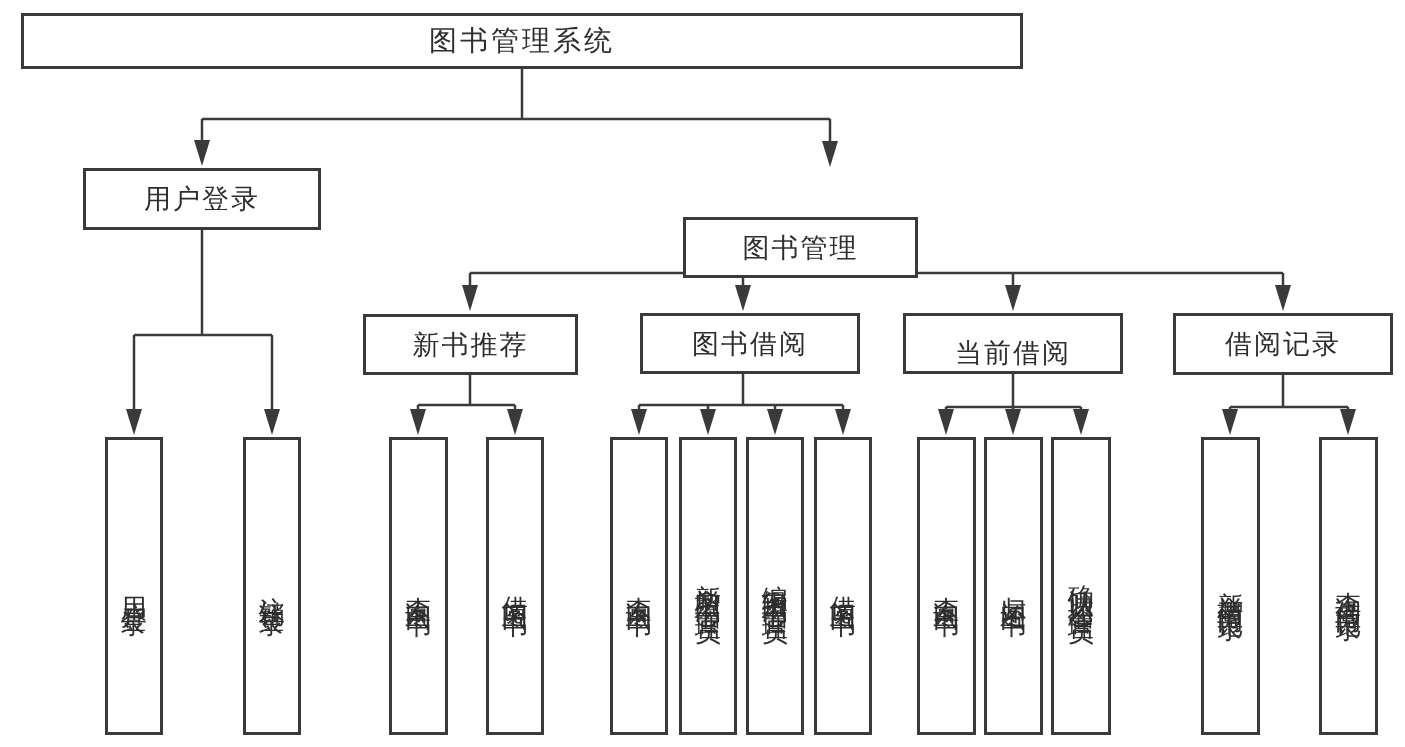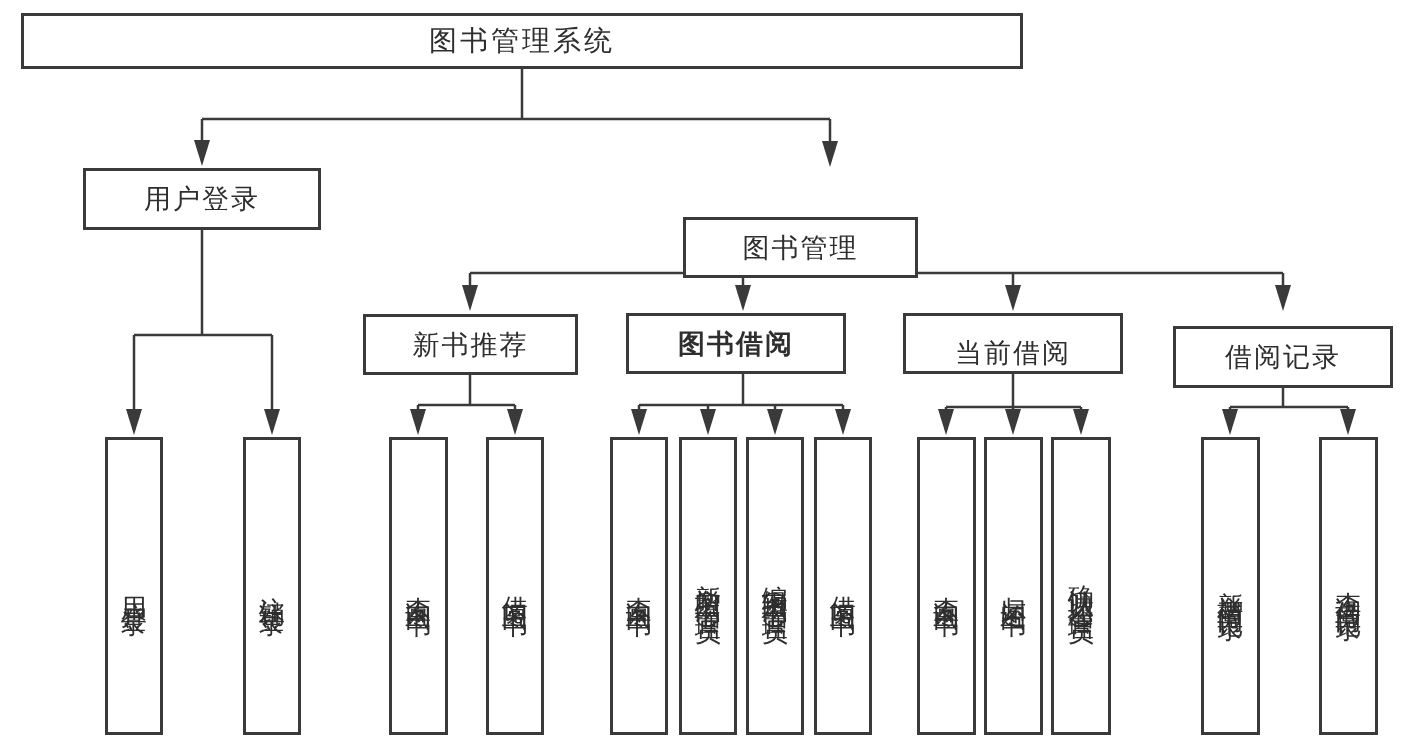--- a/index.html
+++ b/index.html
@@ -116,27 +116,27 @@
   <div class="node h" style="left:83px;top:168px;width:238px;height:62px;">
     <span>用户登录</span>
   </div>
   <div class="node h" style="left:683px;top:169px;width:235px;height:61px;margin-top:48px;">
     <span>图书管理</span>
   </div>
 
   <div class="node h" style="left:363px;top:314px;width:215px;height:61px;justify-content:center;">
     <span>新书推荐</span>
   </div>
-  <div class="node h" style="left:626px;top:313px;width:220px;height:61px;font-weight:bold;">
+  <div class="node h" style="left:640px;top:313px;width:220px;height:61px;">
     <span>图书借阅</span>
   </div>
   <div class="node h" style="left:903px;top:313px;width:220px;height:61px;align-items:flex-end;">
     <span>当前借阅</span>
   </div>
-  <div class="node h" style="left:1173px;top:313px;width:220px;height:62px;margin-top:13px;">
+  <div class="node h" style="left:1173px;top:313px;width:220px;height:62px;">
     <span>借阅记录</span>
   </div>
 
   <div class="leaf" style="left:105px;width:58px;">
     <span class="vtext">用户登录</span>
   </div>
   <div class="leaf" style="left:243px;width:58px;">
     <span class="vtext">注销登录</span>
   </div>
 

